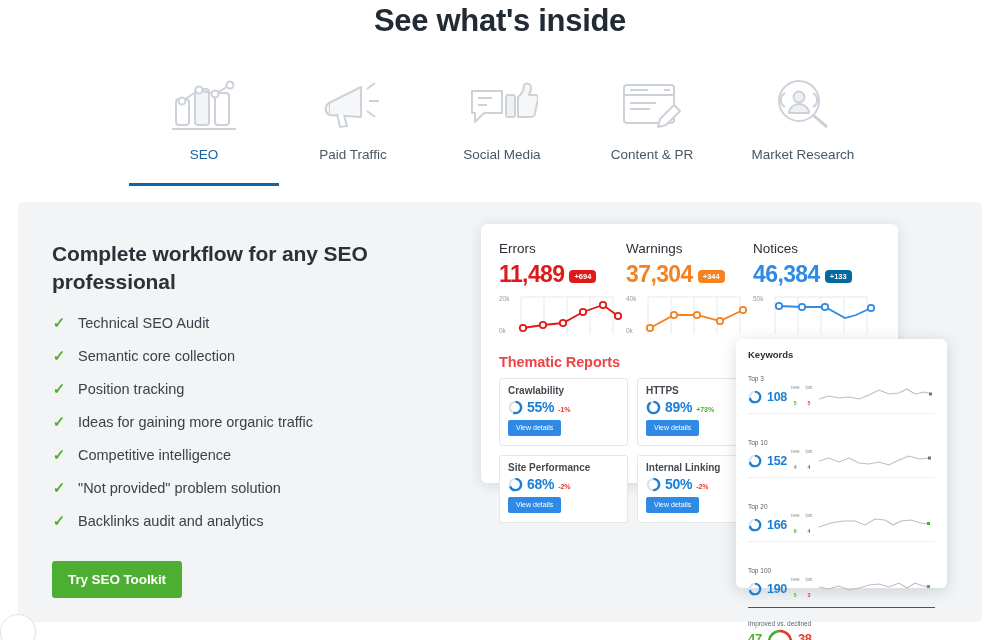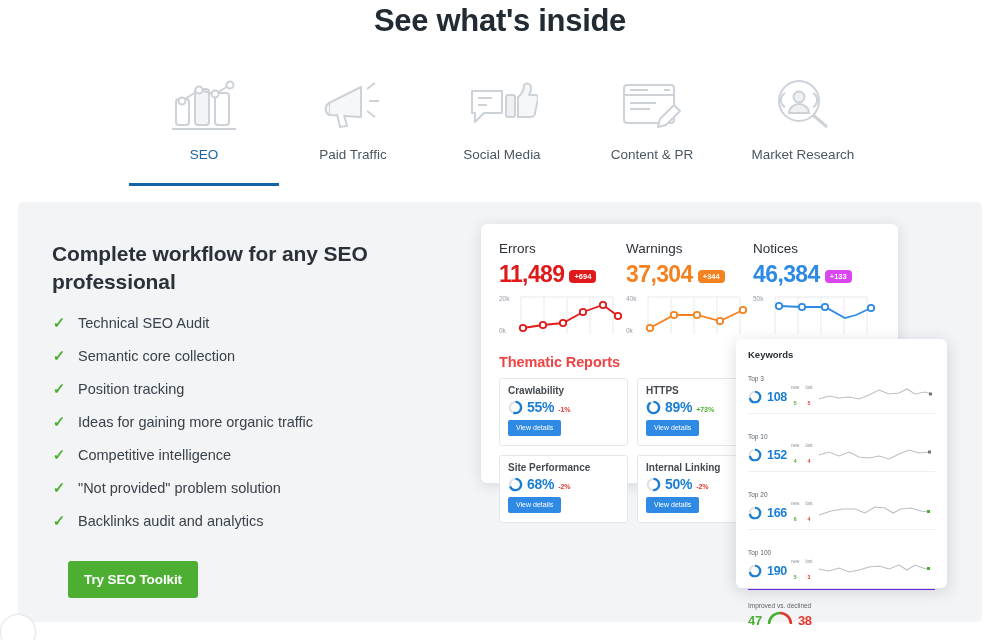--- a/index.html
+++ b/index.html
@@ -67,21 +67,21 @@
   .check {
     flex: none; width: 14px; height: 22px;
     display: flex; align-items: center; justify-content: center;
     color: #4caf32; font-size: 15px; font-weight: bold;
   }
   .cta {
     display: inline-block; margin-top: 18px;
     background: #4caf32; color: #fff; border: none; border-radius: 3px;
     font-family: "Liberation Sans", sans-serif;
     font-size: 13.5px; font-weight: bold;
-    padding: 11px 16px; cursor: pointer; letter-spacing: -0.1px; margin-left: 16px;
+    padding: 11px 16px; cursor: pointer; letter-spacing: -0.1px;
   }
 
   
   .dash {
     position: absolute; left: 481px; top: 224px; width: 417px; height: 259px;
     background: #fff; border-radius: 6px;
     box-shadow: 0 2px 14px rgba(30,40,60,0.13);
     padding: 16px 18px 0 18px;
   }
   .metrics { display: flex; }
@@ -118,21 +118,21 @@
   .donut { width: 15px; height: 15px; flex: none; position: relative; }
 
   
   .kw {
     position: absolute; left: 736px; top: 339px; width: 211px; height: 249px;
     background: #fff; border-radius: 6px;
     box-shadow: 0 3px 16px rgba(30,40,60,0.17);
     padding: 10px 12px;
   }
   .kw h3 { font-size: 9.5px; color: #2b3138; font-weight: bold; margin-bottom: 7px; }
-  .kw-row { border-top: 1px solid #edeff1; padding-top: 11px; padding-bottom: 4px; }
+  .kw-row { border-top: 1px solid #edeff1; padding-top: 17px; padding-bottom: 4px; }
   .kw-row:first-of-type { border-top: none; padding-top: 0; }
   .kw-label { font-size: 6.5px; color: #5b636b; line-height: 9px; margin-bottom: 1px; }
   .kw-main { display: flex; align-items: center; gap: 4px; }
   .kw-num { font-size: 12.5px; font-weight: bold; color: #1a7fd4; letter-spacing: -0.3px; }
   .kw-nl { display: flex; gap: 6px; }
   .kw-nl div { text-align: center; }
   .kw-nl .cap { font-size: 4.6px; color: #8a9198; line-height: 6px; display: block; }
   .kw-nl .newv { font-size: 5.2px; color: #4caf32; font-weight: bold; line-height: 6px; }
   .kw-nl .lostv { font-size: 5.2px; color: #e0392e; font-weight: bold; line-height: 6px; }
   .kw-spark { margin-left: auto; }
@@ -331,21 +331,21 @@
               <circle cx="117" cy="18" r="3.2"></circle>
             </g>
           </svg>
         </div>
       </div>
 
       <div class="metric">
         <div class="m-title">Notices</div>
         <div class="m-row">
           <span class="m-val" style="color:#2e8ae5">46,384</span>
-          <span class="m-badge" style="background:#d946ef">+133</span>
+          <span class="m-badge" style="background:#0369a1">+133</span>
         </div>
         <div class="spark">
           <svg width="125" height="44" viewBox="0 0 125 44">
             <text x="0" y="9" font-size="6.5" fill="#98a0a8" font-family="Liberation Sans, sans-serif">50k</text>
             <g stroke="#e6e9ec" stroke-width="1">
               <line x1="22" y1="5" x2="22" y2="42"></line>
               <line x1="45" y1="5" x2="45" y2="42"></line>
               <line x1="68" y1="5" x2="68" y2="42"></line>
               <line x1="91" y1="5" x2="91" y2="42"></line>
               <line x1="114" y1="5" x2="114" y2="42"></line>

